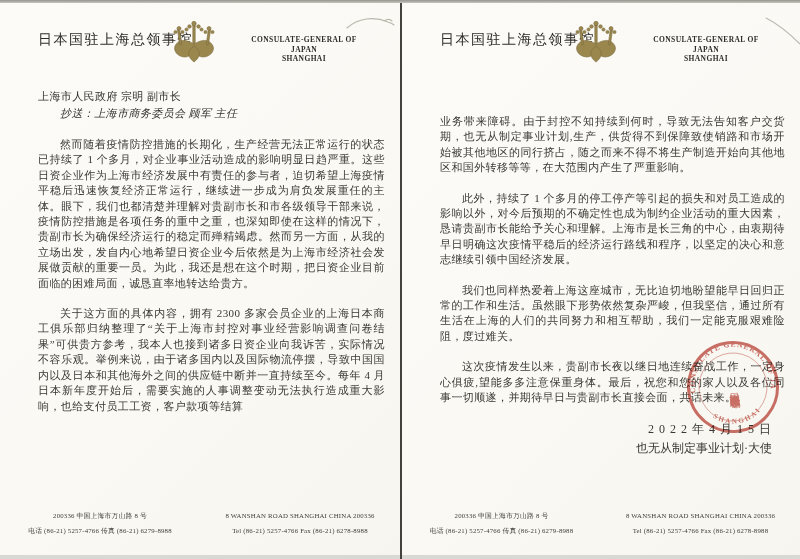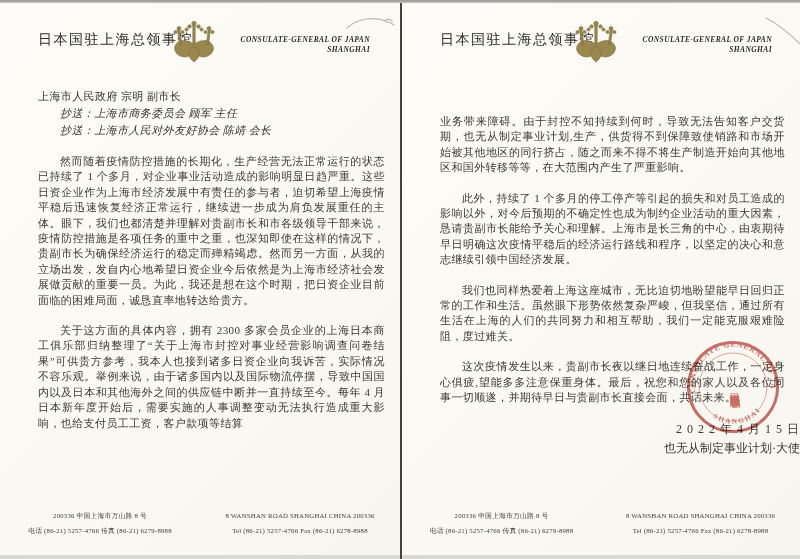--- a/index.html
+++ b/index.html
@@ -31,38 +31,38 @@
   }
   
   .letterhead { position:relative; height:78px; }
   .title-cn {
     position:absolute; left:38px; top:31px;
     font-size:14px; letter-spacing:1.5px; color:#2e2c28; white-space:nowrap;
   }
   .crest { position:absolute; left:170px; top:20px; width:48px; height:54px; }
   .title-en {
     position:absolute; left:238px; top:35px; width:132px;
-    text-align:right; font-size:7.5px; font-weight:bold;
-    letter-spacing:.4px; line-height:9.5px; color:#2e2c28;font-style:italic;
+    text-align:center; font-size:7.5px; font-weight:bold;
+    letter-spacing:.4px; line-height:9.5px; color:#2e2c28;
   }
   
   .body-col { padding:0 15px 0 38px; }
   .recipients { margin-top:10px; font-size:11px; line-height:17px; letter-spacing:.4px; }
   .recipients .cc { padding-left:2em;font-style:italic; }
   .para {
     margin-top:11px;
     font-size:11px; line-height:15.4px; letter-spacing:.4px;
     text-align:justify; text-indent:2em; color:#3a3833;
   }
   .para.first { margin-top:17px; }
   .para.no-indent { text-indent:0; margin-top:11px; }
   .para.big-gap { margin-top:15px; }
   
   .signature {
-    margin-top:14px; 
+    margin-top:14px; padding-right:28px;
     text-align:right; font-size:12px; line-height:19.5px;
     color:#3a3833; position:relative; z-index:1;
   }
   .signature .sig-date { letter-spacing:1px; }
   
   .seal {
     position:absolute; left:283px; top:339px; width:96px; height:96px;
     z-index:3; opacity:.85; mix-blend-mode:multiply;
     transform:rotate(-6deg);
   }
@@ -121,21 +121,20 @@
   </div>
 
   <svg class="pencil-mark pm-left" width="54" height="22" viewBox="0 0 54 22">
     <path d="M3 16 C14 6 30 4 44 10 C47 11 49 12 50 13 M40 9 C43 7 46 7 48 9" fill="none" stroke="#b9b6ac" stroke-width="1.1" stroke-linecap="round"></path>
   </svg>
 
   <div class="body-col">
     <div class="recipients">
       <div>上海市人民政府 宗明 副市长</div>
       <div class="cc">抄送：上海市商务委员会 顾军 主任</div>
-      <div class="cc">抄送：上海市人民对外友好协会 陈靖 会长</div>
     </div>
     <p class="para big-gap">然而随着疫情防控措施的长期化，生产经营无法正常运行的状态已持续了 1 个多月，对企业事业活动造成的影响明显日趋严重。这些日资企业作为上海市经济发展中有责任的参与者，迫切希望上海疫情平稳后迅速恢复经济正常运行，继续进一步成为肩负发展重任的主体。眼下，我们也都清楚并理解对贵副市长和市各级领导干部来说，疫情防控措施是各项任务的重中之重，也深知即使在这样的情况下，贵副市长为确保经济运行的稳定而殚精竭虑。然而另一方面，从我的立场出发，发自内心地希望日资企业今后依然是为上海市经济社会发展做贡献的重要一员。为此，我还是想在这个时期，把日资企业目前面临的困难局面，诚恳直率地转达给贵方。</p>
     <p class="para big-gap">关于这方面的具体内容，拥有 2300 多家会员企业的上海日本商工俱乐部归纳整理了“关于上海市封控对事业经营影响调查问卷结果”可供贵方参考，我本人也接到诸多日资企业向我诉苦，实际情况不容乐观。举例来说，由于诸多国内以及国际物流停摆，导致中国国内以及日本和其他海外之间的供应链中断并一直持续至今。每年 4 月日本新年度开始后，需要实施的人事调整变动无法执行造成重大影响，也给支付员工工资，客户款项等结算</p>
   </div>
 
   <div class="page-footer">
     <div class="footer-col">
       <div>200336  中国上海市万山路 8 号</div>
       <div>电话 (86-21) 5257-4766 传真 (86-21) 6279-8988</div>
     </div>

